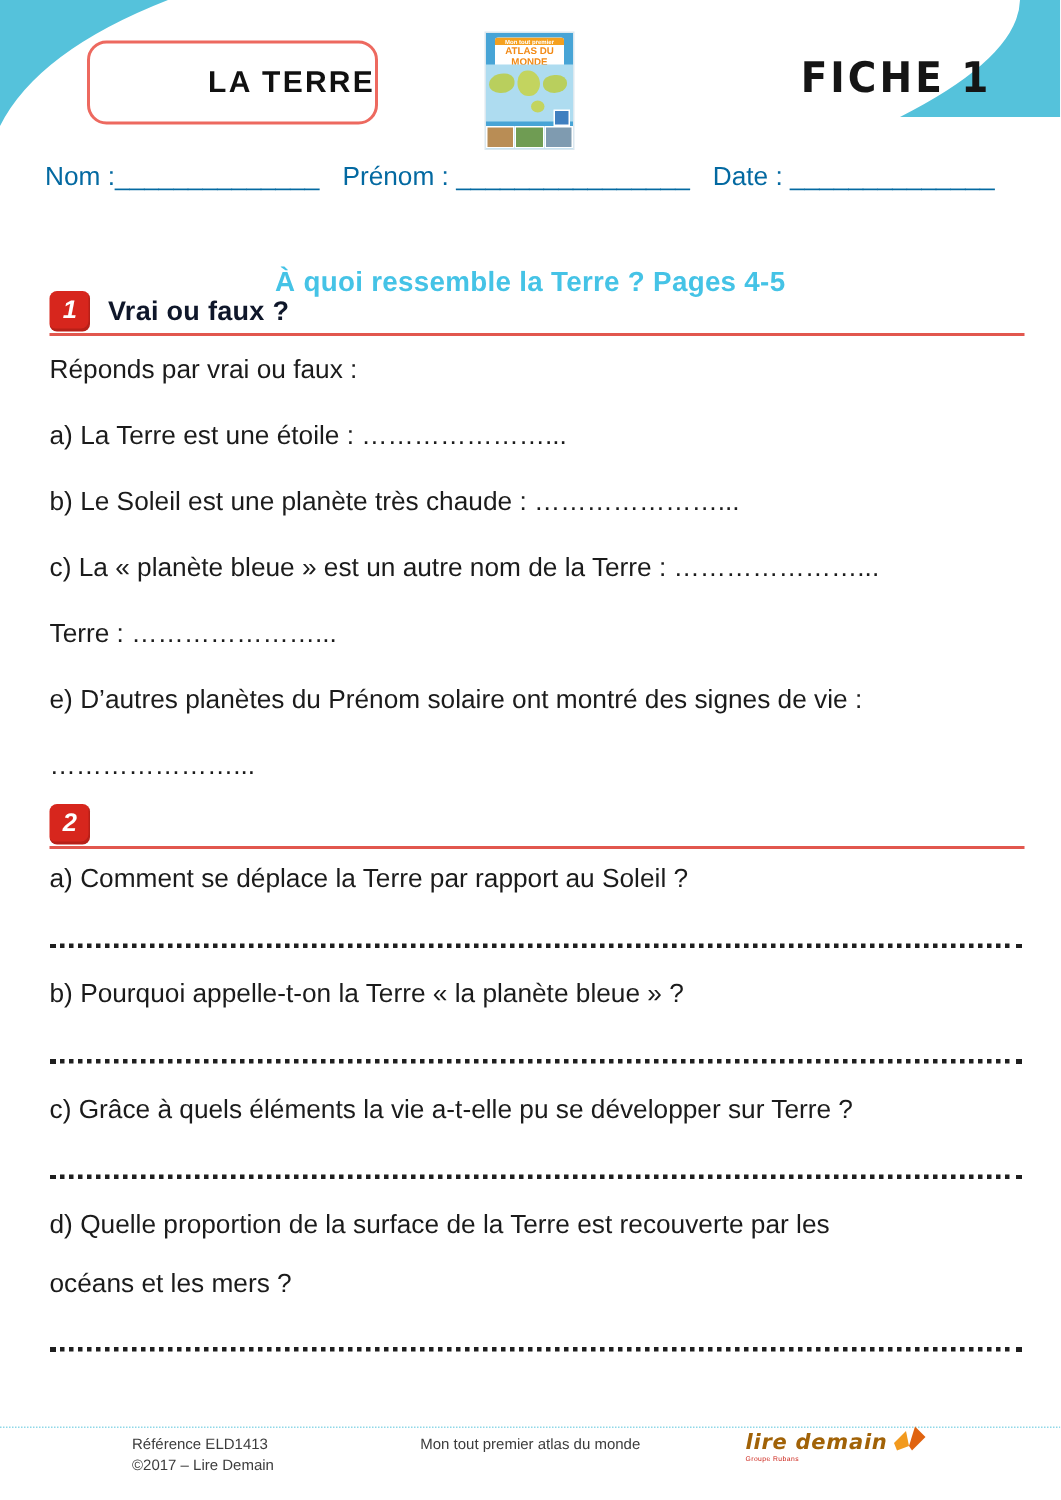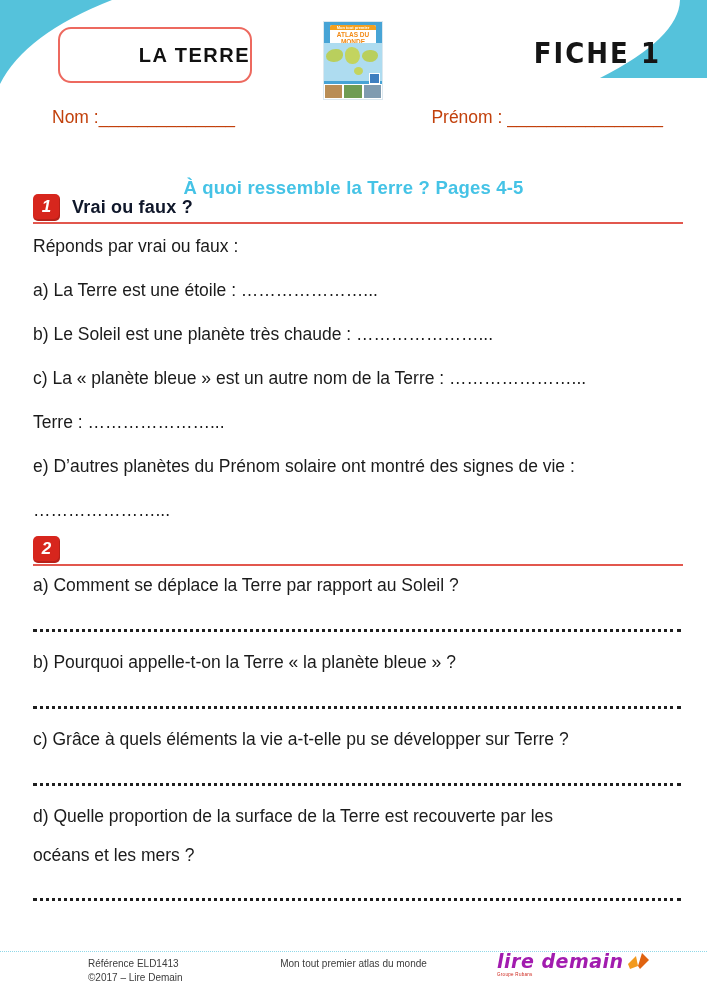--- a/index.html
+++ b/index.html
@@ -37,23 +37,23 @@
   .blob3 { left:38px; top:7px; width:16px; height:12px; border-radius:50% 45% 55% 50%; }
   .blob4 { left:30px; top:24px; width:9px; height:8px; border-radius:50%; background:#c3d45f; }
   .book-stamp { position:absolute; right:3px; bottom:16px; width:9px; height:9px; background:#3f7fc0; box-shadow:0 0 0 1px #fff; }
   .book-photos { position:absolute; left:0; right:0; bottom:0; height:15px; display:flex; }
   .book-photos span { flex:1; margin:1px; box-shadow:0 0 0 1px #fff; }
   .photo1 { background:#b98d55; }
   .photo2 { background:#6f9c53; }
   .photo3 { background:#7f9bb0; }
   
   .identity-row {
-    position:absolute; left:52px; right:44px; top:107px;
+    position:absolute; left:30px; right:44px; top:107px;
     display:flex; justify-content:space-between;
-    font-size:17.5px; color:#c2410c;
+    font-size:17.5px; color:#0369a1;
   }
   .field { white-space:nowrap; }
   .field .line { letter-spacing:0; }
   
   .page-title {
     position:absolute; left:0; right:0; top:151px; text-align:center;
     font-size:18.5px; font-weight:bold; color:#45c3e6; letter-spacing:0.2px;margin-top:26px;
   }
   
   .content { position:absolute; left:33px; right:24px; top:192px; }
@@ -88,21 +88,21 @@
     font-size:10px; line-height:13.5px; color:#3c3c3c;
   }
   .footer-center {
     position:absolute; left:0; right:0; top:958px; text-align:center;
     font-size:10px; color:#3c3c3c;
   }
   .footer-logo { position:absolute; left:497px; top:950px; }
   .logo-row { display:flex; align-items:flex-end; }
   .logo-text {
     font-family:"DejaVu Sans", sans-serif; font-style:italic; font-weight:600;
-    font-size:19px; color:#a21caf; letter-spacing:0.5px;
+    font-size:14px; color:#a16207; letter-spacing:0.5px;
   }
   .logo-icon { margin-left:2px; margin-bottom:1px; }
   .logo-subtext { font-size:4.5px; color:#cc2218; margin-top:0px; letter-spacing:0.3px; }
 </style>
 </head>
 <body>
 
 <div class="page">
 
   <svg class="corner corner-left" width="120" height="90" viewBox="0 0 120 90">
@@ -136,20 +136,23 @@
   </div>
 
   <div class="fiche-label">FICHE 1</div>
 
   <div class="identity-row">
     <span class="field">
       <span>Nom :</span><span class="line">______________</span>
     </span>
     <span class="field">
       <span>Prénom :</span> <span class="line">________________</span>
+    </span>
+    <span class="field">
+      <span>Date :</span> <span class="line">______________</span>
     </span>
   </div>
 
   <div class="page-title">À quoi ressemble la Terre ? Pages 4-5</div>
 
   <div class="content">
 
     <div class="section section-1">
       <div class="section-header">
         <div class="badge">1</div>

